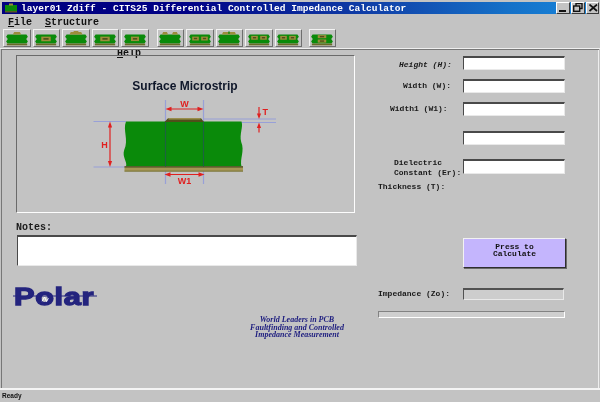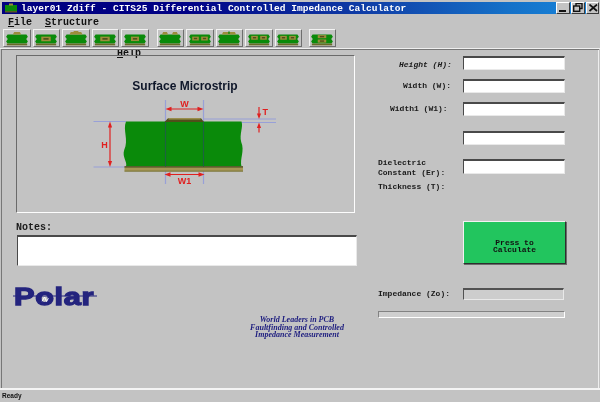--- a/index.html
+++ b/index.html
@@ -198,27 +198,27 @@
 </svg>
 
 <div class="abs lbl" style="left:399px;top:60px;font-style:italic;">Height (H):</div>
 <div class="field" style="top:56px;"></div>
 <div class="abs lbl" style="left:378px;top:81px;padding-left:25px;">Width (W):</div>
 <div class="field" style="top:78.5px;"></div>
 <div class="abs lbl" style="left:378px;top:104px;margin-left:12px;">Width1 (W1):</div>
 <div class="field" style="top:101.5px;"></div>
 <div class="abs lbl" style="left:378px;top:134px;margin-top:48px;">Thickness (T):</div>
 <div class="field" style="top:130.5px;"></div>
-<div class="abs lbl" style="left:378px;top:158px;line-height:10px;">Dielectric<br>Constant (Er):</div>
+<div class="abs lbl" style="left:394px;top:158px;line-height:10px;">Dielectric<br>Constant (Er):</div>
 <div class="field" style="top:158.5px;height:12px;"></div>
 
 <div class="abs lbl" style="left:16px;top:221.5px;font-size:10px;">Notes:</div>
 <div class="abs" style="left:17px;top:235px;width:338px;height:28px;background:#fff;border-top:2px solid #494949;border-left:1px solid #494949;border-bottom:1px solid #e9e9e9;border-right:1px solid #e9e9e9;"></div>
 
-<div class="abs" style="left:463px;top:221px;width:101px;height:23px;background:#22c55e;border-top:1px solid #f2f2f2;border-left:1px solid #f2f2f2;border-bottom:1px solid #2e2e2e;border-right:1px solid #2e2e2e;box-shadow:1px 1px 0 #6a6a6a;text-align:center;font:bold 8px 'Liberation Mono',monospace;color:#111;line-height:6.8px;padding-top:18px;">Press to<br>Calculate</div>
+<div class="abs" style="left:463px;top:238px;width:101px;height:23px;background:#c4b5fd;border-top:1px solid #f2f2f2;border-left:1px solid #f2f2f2;border-bottom:1px solid #2e2e2e;border-right:1px solid #2e2e2e;box-shadow:1px 1px 0 #6a6a6a;text-align:center;font:bold 8px 'Liberation Mono',monospace;color:#111;line-height:6.8px;padding-top:5px;">Press to<br>Calculate</div>
 
 <div class="abs lbl" style="left:378px;top:289px;">Impedance (Zo):</div>
 <div class="abs" style="left:463px;top:288px;width:99px;height:9px;background:#cdcdcd;border-top:2px solid #525252;border-left:1px solid #525252;border-bottom:1px solid #e9e9e9;border-right:1px solid #e9e9e9;"></div>
 
 <div class="abs" style="left:378px;top:311px;width:185px;height:5px;background:#cfcfcf;border-top:1px solid #828282;border-left:1px solid #828282;border-bottom:1px solid #fff;border-right:1px solid #fff;"></div>
 
 <div class="abs" style="left:240px;top:284px;width:114px;text-align:center;font:bold italic 8px 'Liberation Serif',serif;color:#202080;line-height:7.5px;margin-top:32px;">World Leaders in PCB<br>Faultfinding and Controlled<br>Impedance Measurement</div>
 
 <div class="abs" id="polar" style="left:14px;top:283px;font:bold 24px 'Liberation Sans',sans-serif;color:#24247e;letter-spacing:0.5px;-webkit-text-stroke:1.3px #24247e;transform:scaleX(1.28);transform-origin:0 0;">Polar</div>
 <svg class="abs" style="left:13px;top:293px;" width="84" height="12" viewBox="0 0 84 12">

